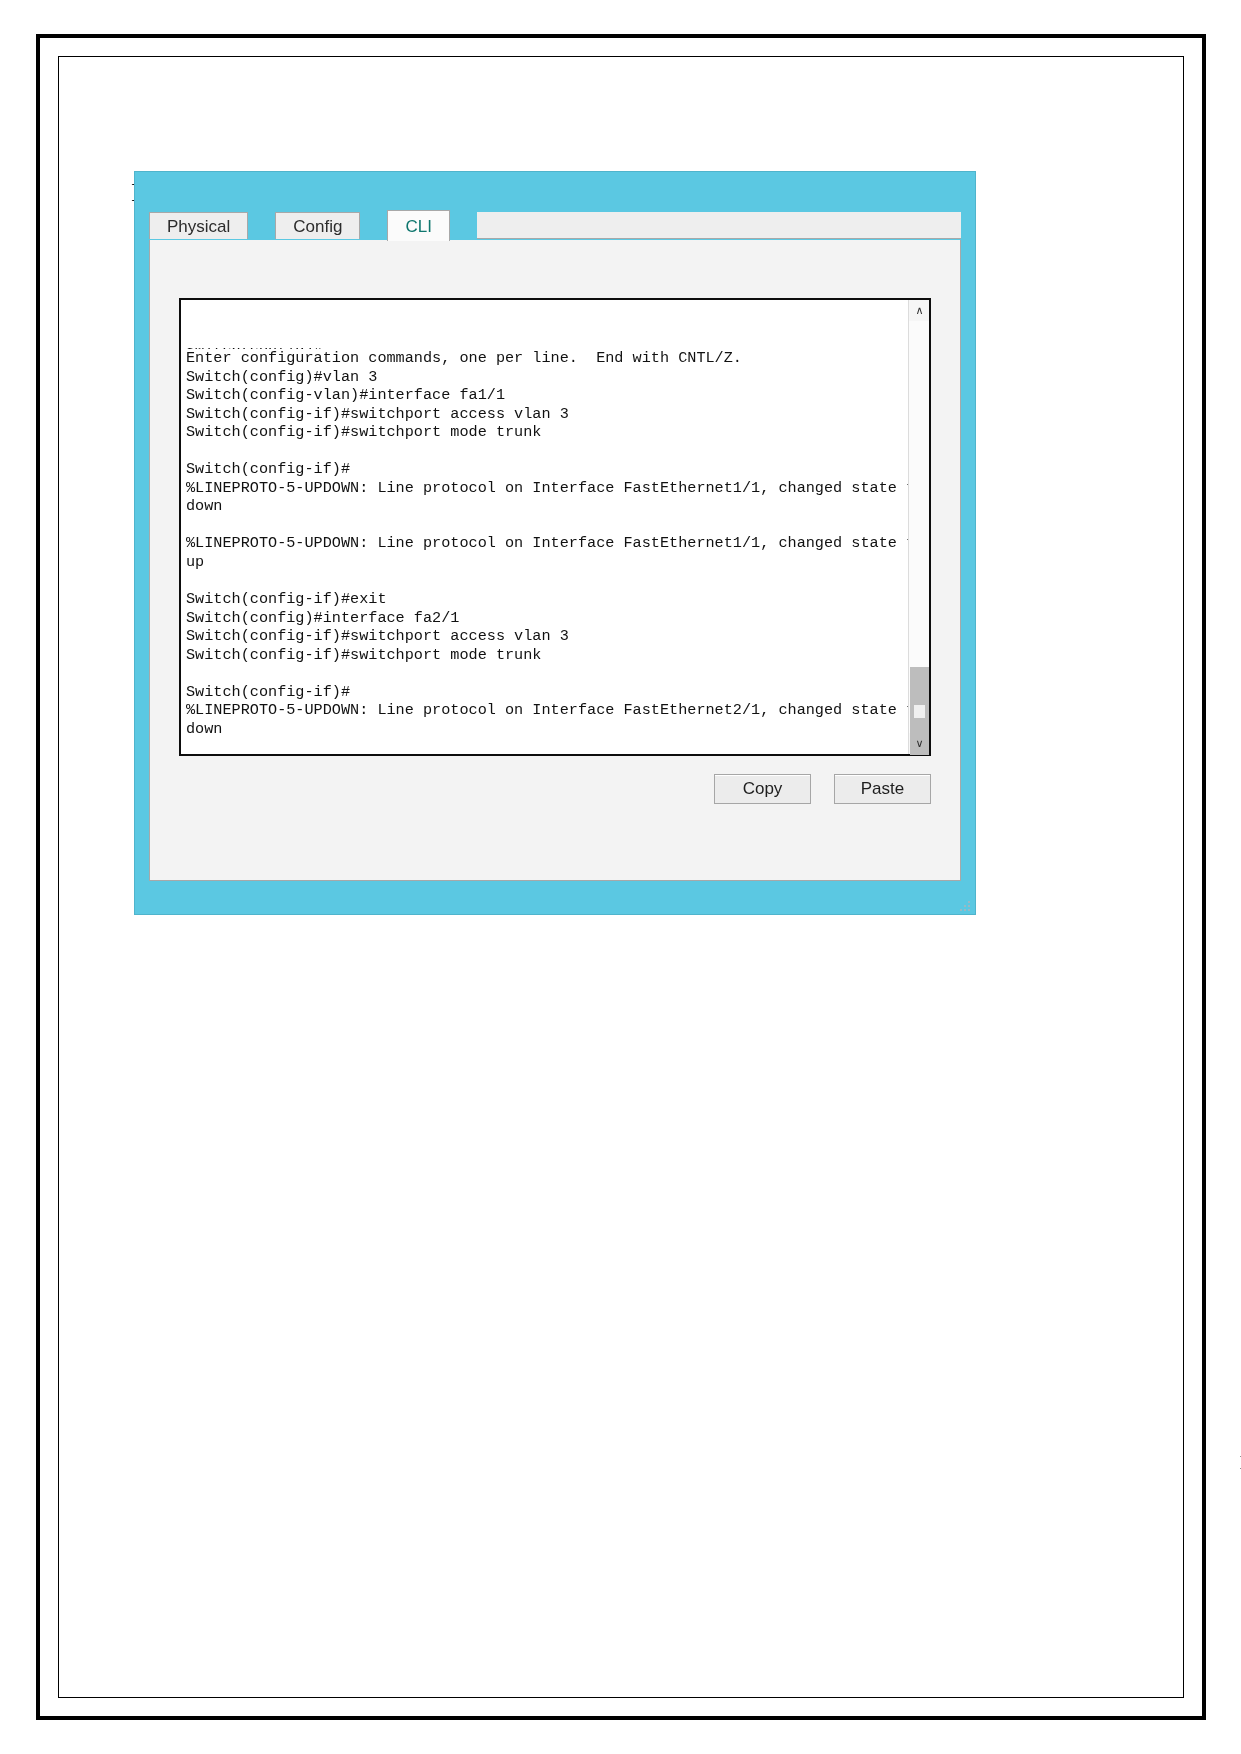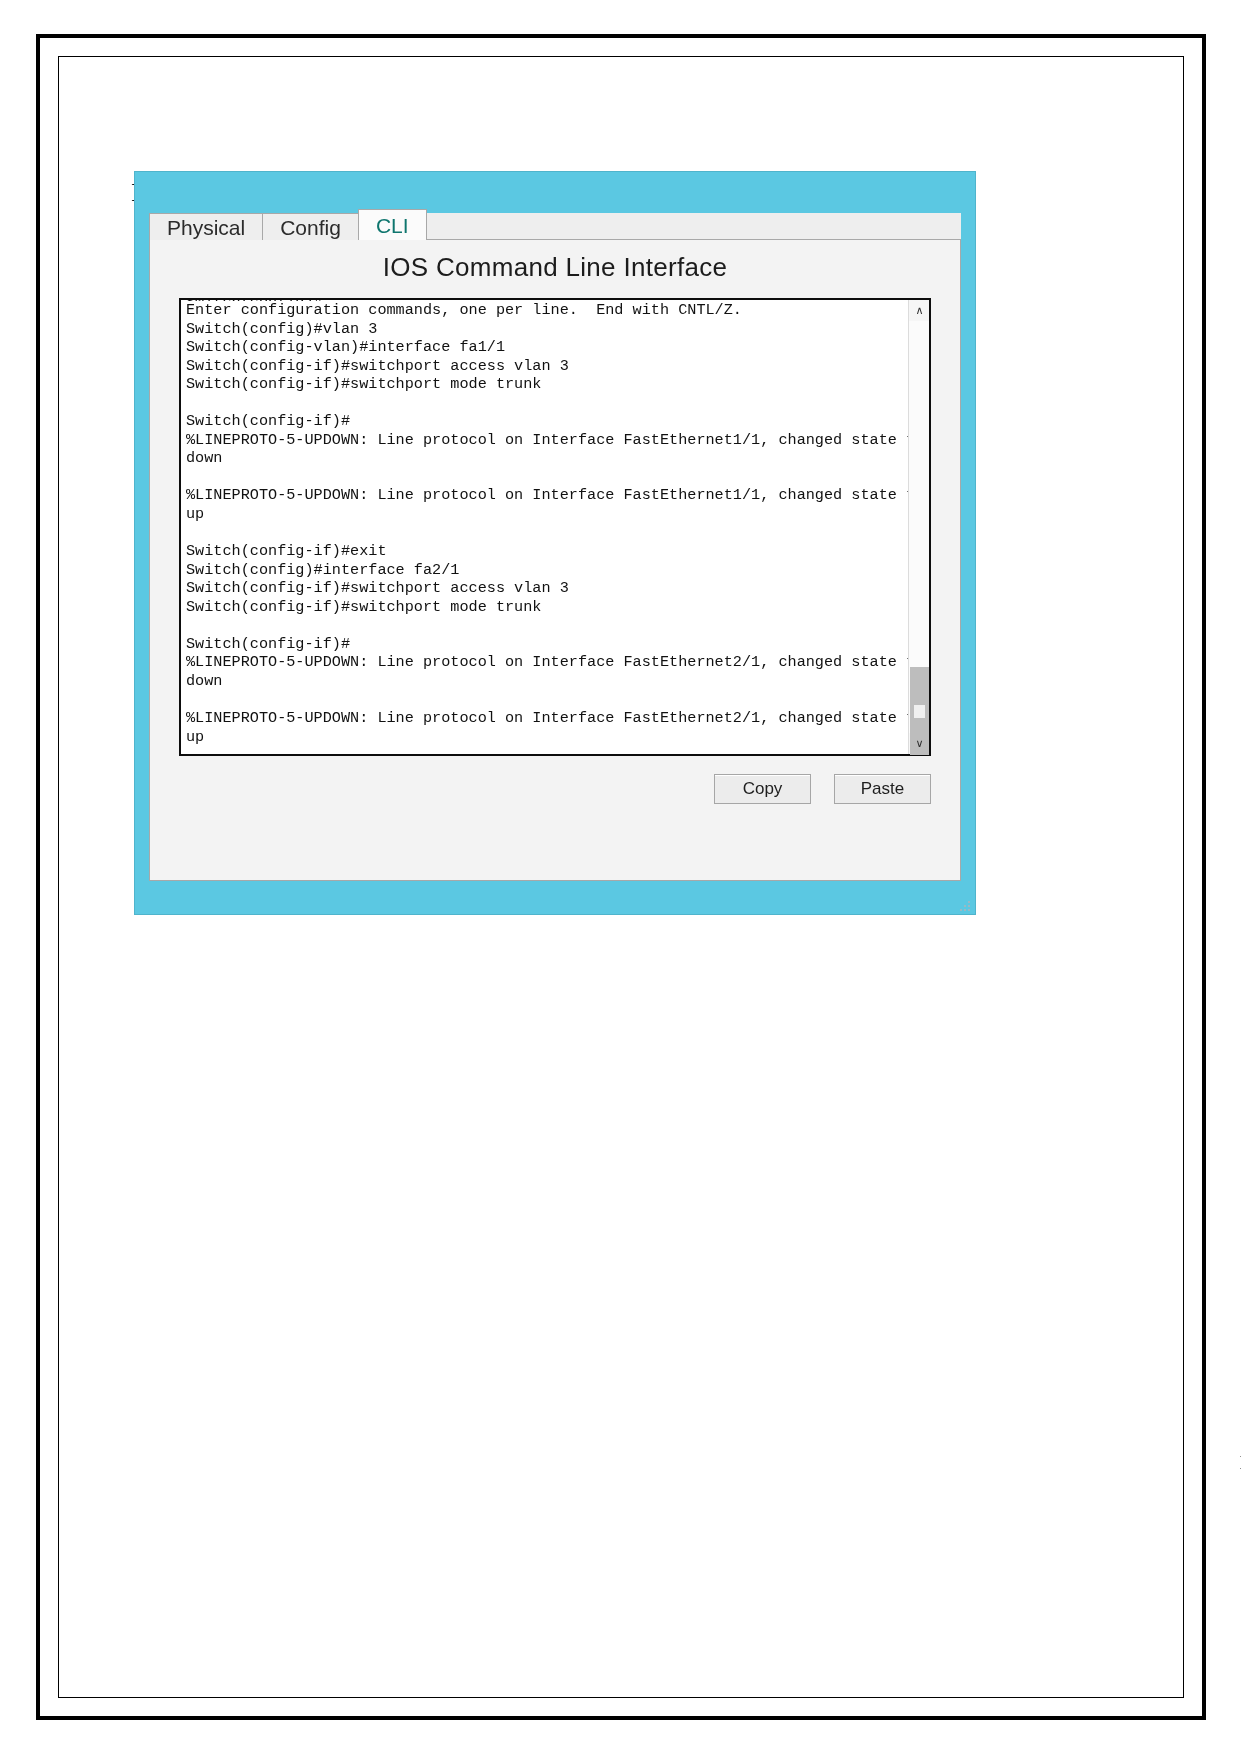--- a/index.html
+++ b/index.html
@@ -141,22 +141,23 @@
   }
 
   
   .tabs-row {
     position: absolute;
     left: 14px;
     top: 38px;
     right: 14px;
     height: 30px;
     display: flex;
-    align-items: flex-end;
-    font-size: 21px;
+    align-items: center;
+    font-size: 17px;
+    gap: 28px;
   }
   .tab {
     height: 27px;
     line-height: 27px;
     padding: 0 17px;
     background: #eeeeee;
     border: 1px solid #a8a8a8;
     border-bottom: none;
     color: #2b2b2b;
     margin-right: -1px;
@@ -217,20 +218,21 @@
   }
   .terminal-text {
     flex: 1;
     padding: 2px 0 0 5px;
     overflow: hidden;
     font-family: "Liberation Mono", monospace;
     font-size: 15.2px;
     line-height: 18.55px;
     color: #111111;
     white-space: pre;
+    margin-top: 48px;
   }
   .terminal-text .clipped-line {
     display: block;
     height: 8px;
     overflow: hidden;
     line-height: 18.55px;
     position: relative;
     top: -9px;
     margin-bottom: -9px;
   }
@@ -342,21 +344,20 @@
 
     <div class="tabs-row">
       <span class="tab">Physical</span>
       <span class="tab">Config</span>
       <span class="tab active">CLI</span>
       <span class="tab-filler"></span>
     </div>
 
     <div class="panel-body">
 
-      <div class="panel-heading">IOS Command Line Interface</div>
 
       <div class="terminal-wrap">
         <div class="terminal-text"><span class="clipped-line">Switch(config)#</span><div>Enter configuration commands, one per line.  End with CNTL/Z.</div><div>Switch(config)#vlan 3</div><div>Switch(config-vlan)#interface fa1/1</div><div>Switch(config-if)#switchport access vlan 3</div><div>Switch(config-if)#switchport mode trunk</div><div>&nbsp;</div><div>Switch(config-if)#</div><div>%LINEPROTO-5-UPDOWN: Line protocol on Interface FastEthernet1/1, changed state to</div><div>down</div><div>&nbsp;</div><div>%LINEPROTO-5-UPDOWN: Line protocol on Interface FastEthernet1/1, changed state to</div><div>up</div><div>&nbsp;</div><div>Switch(config-if)#exit</div><div>Switch(config)#interface fa2/1</div><div>Switch(config-if)#switchport access vlan 3</div><div>Switch(config-if)#switchport mode trunk</div><div>&nbsp;</div><div>Switch(config-if)#</div><div>%LINEPROTO-5-UPDOWN: Line protocol on Interface FastEthernet2/1, changed state to</div><div>down</div><div>&nbsp;</div><div>%LINEPROTO-5-UPDOWN: Line protocol on Interface FastEthernet2/1, changed state to</div><div>up</div><div>&nbsp;</div></div>
 
         <div class="scrollbar">
           <span class="sb-arrow up">∧</span>
           <span class="sb-track">
             <span class="sb-thumb"></span>
           </span>
           <span class="sb-arrow down">∨</span>

